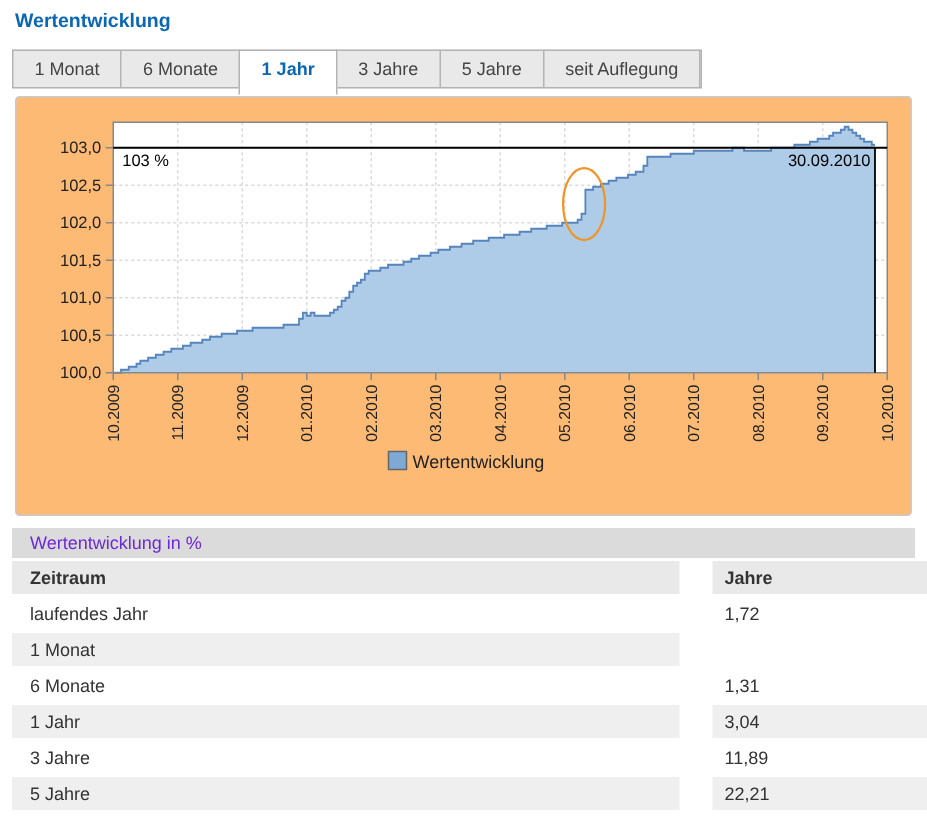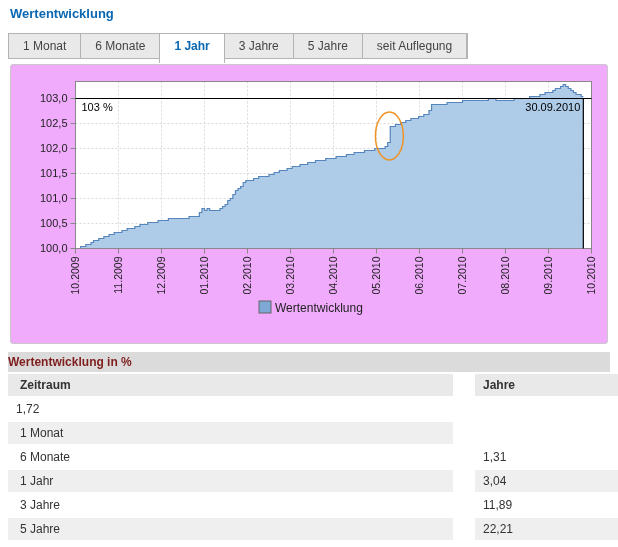--- a/index.html
+++ b/index.html
@@ -21,30 +21,30 @@
   }
   .tab[data-active="true"]{
     background:#ffffff;color:#0a67b2;font-weight:bold;
     position:relative;z-index:2;
     height:29px;line-height:25px;
     margin:-1px 0 0 -1px;
     border:1px solid #b3b3b3;border-bottom:none;
   }
   .chart-panel{
     position:absolute;left:10px;top:64px;width:596px;height:278px;
-    background:#f0abfc;border:1px solid #c9c9c9;border-radius:3px;
+    background:#fdba74;border:1px solid #c9c9c9;border-radius:3px;
   }
   .chart-panel svg{position:absolute;left:0;top:0;}
   .perf-table{
     position:absolute;left:8px;top:352px;width:602px;
     font-size:12px;color:#333;
   }
   .table-title{
-    background:#dbdbdb;font-weight:bold;height:20px;line-height:20px;
-    margin-bottom:2px;color:#7f1d1d;
+    background:#dbdbdb;font-weight:normal;height:20px;line-height:20px;
+    padding-left:12px;margin-bottom:2px;color:#6d28d9;
   }
   .t-row{
     display:grid;grid-template-columns:445px 152px;column-gap:22px;
     margin-bottom:2px;
   }
   .t-cell{height:22px;line-height:22px;padding-left:12px;overflow:hidden;}
   .t-cell.fonds{padding-left:8px;}
   .t-row.header .t-cell{background:#e9e9e9;font-weight:bold;}
   .t-row.data:nth-child(odd) .t-cell{background:#ffffff;}
   .t-row.data:nth-child(even) .t-cell{background:#efefef;}
@@ -138,20 +138,21 @@
 </div>
 
 <div class="perf-table">
   <div class="table-title">Wertentwicklung in %</div>
   <div class="t-row header">
     <div class="t-cell">Zeitraum</div>
     <div class="t-cell fonds">Jahre</div>
   </div>
   <div id="table-rows">
       <div class="t-row data">
+        <div class="t-cell">laufendes Jahr</div>
         <div class="t-cell fonds">1,72</div>
       </div>
       <div class="t-row data">
         <div class="t-cell">1 Monat</div>
       </div>
       <div class="t-row data">
         <div class="t-cell">6 Monate</div>
         <div class="t-cell fonds">1,31</div>
       </div>
       <div class="t-row data">

